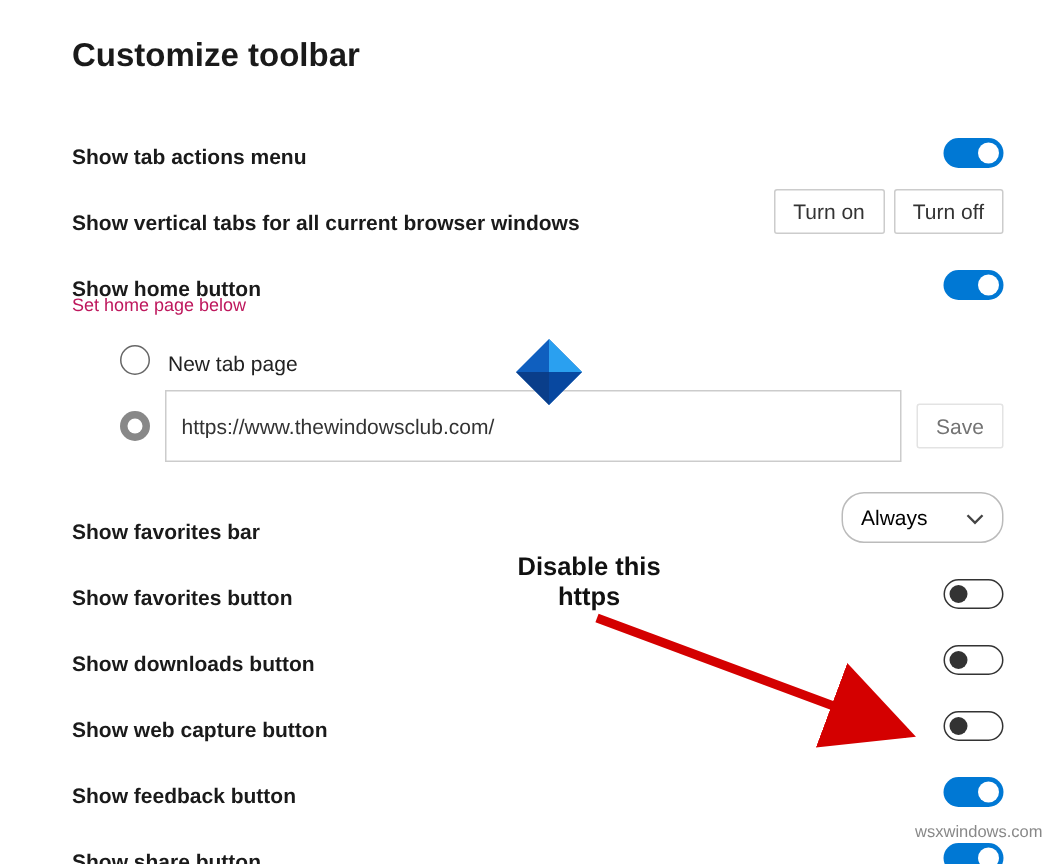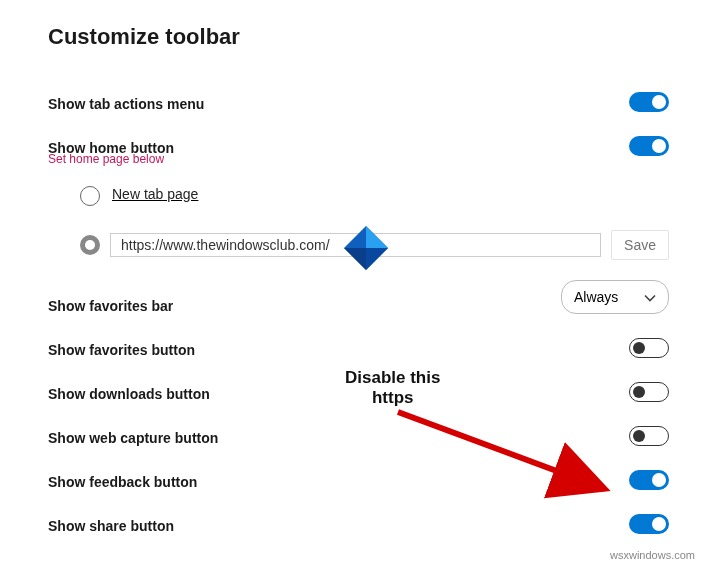--- a/index.html
+++ b/index.html
@@ -108,35 +108,35 @@
       background: #888;
     }
     .radio.selected::after{
       content:"";
       position:absolute;
       top:5px;left:5px;
       width:10px;height:10px;
       background:#fff;border-radius:50%;
     }
     .radio-row{
-      display:flex;align-items:flex-start;gap:12px;
-      margin-left:32px;margin-bottom:24px;text-decoration:underline;
+      display:flex;align-items:flex-end;gap:12px;
+      margin-left:32px;margin-bottom:10px;
     }
     .radio-row .opt-label{font-size:14px;color:#222;}
     .url-row{
       display:flex;align-items:center;gap:10px;
       margin-left:32px;margin-bottom:14px;
     }
     .url-input{
       flex:1;
       border:1px solid #ccc;
       padding:8px 10px;
       font-size:14px;
       color:#333;
-      height:24px;
+      height:48px;
     }
     
     .dropdown{
       border:1px solid #bbb;
       padding:8px 12px;
       font-size:14px;
       display:flex;
       align-items:center;
       gap:18px;
       cursor:pointer;
@@ -185,20 +185,27 @@
 <body>
 
 <div class="panel">
   <h2 class="title">Customize toolbar</h2>
 
   <div class="row">
     <span class="label">Show tab actions menu</span>
     <span class="toggle on"></span>
   </div>
 
+  <div class="row">
+    <span class="label">Show vertical tabs for all current browser windows</span>
+    <span class="btn-group">
+      <button class="btn">Turn on</button>
+      <button class="btn">Turn off</button>
+    </span>
+  </div>
 
   <div class="row" style="margin-bottom:0">
     <span class="label">Show home button</span>
     <span class="toggle on"></span>
   </div>
   <div class="subtext">Set home page below</div>
 
   <div class="radio-row">
     <span class="radio"></span>
     <span class="opt-label">New tab page</span>

